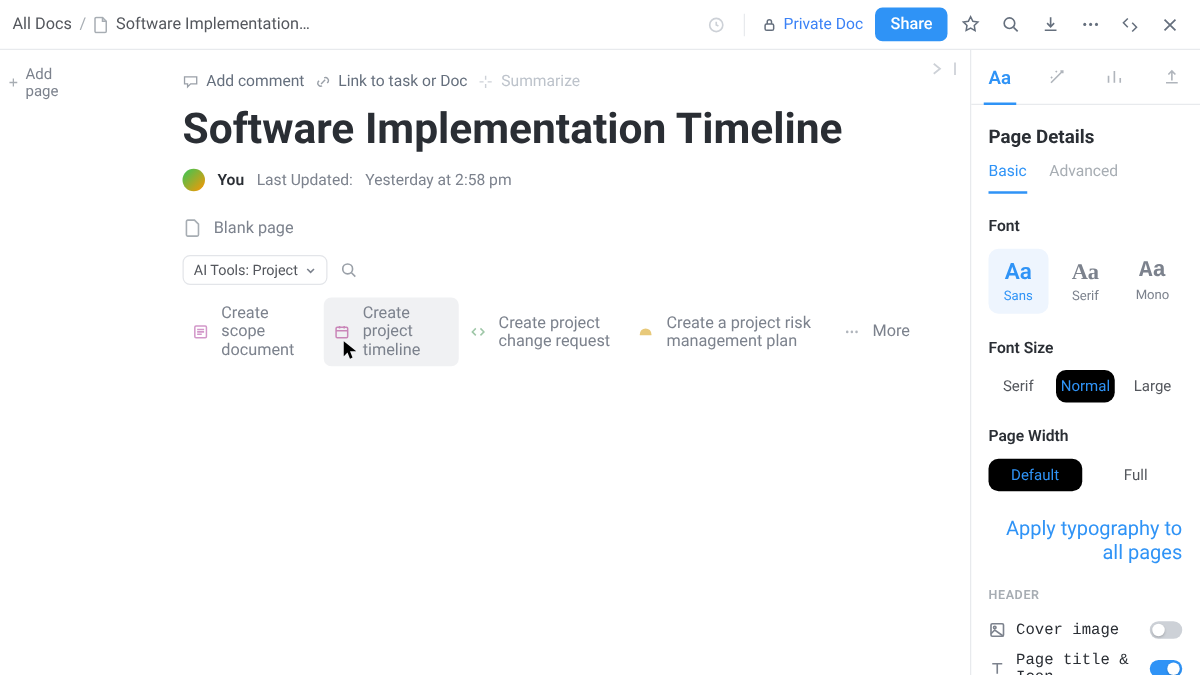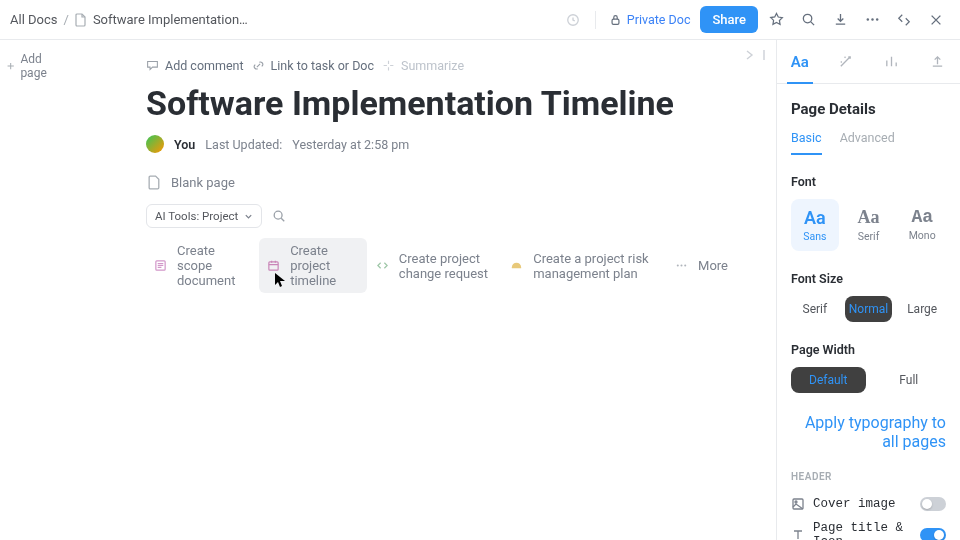--- a/index.html
+++ b/index.html
@@ -58,21 +58,21 @@
 .font-opt { flex: 1; text-align: center; padding: 8px 2px; border-radius: 8px; cursor: pointer; }
 .font-opt.active { background: #eef5fe; }
 .font-opt .Aa { font-size: 18px; font-weight: 600; }
 .font-opt.active .Aa { color: #2f93f6; }
 .font-opt .Aa.serif { font-family: Georgia, serif; color: #7c828d; }
 .font-opt .Aa.mono { font-family: "Courier New", monospace; color: #7c828d; }
 .font-opt .fl { font-size: 10.5px; color: #7c828d; margin-top: 2px; }
 .font-opt.active .fl { color: #2f93f6; }
 .size-row, .width-row { display: flex; gap: 6px; margin-bottom: 20px; }
 .pill { flex: 1; text-align: center; padding: 6px 4px; border-radius: 8px; font-size: 12px; color: #54575d; cursor: pointer; }
-.pill.active { background: #404040; color: #2f93f6; }
+.pill.active { background: #000000; color: #2f93f6; }
 .apply-link { font-size: 16px; color: #2f93f6; text-align: right; cursor: pointer; margin-bottom: 20px; }
 .hdr-label { font-size: 10px; letter-spacing: 0.5px; color: #a7adb3; font-weight: 600; margin-bottom: 10px; }
 .tog-row { display: flex; align-items: center; gap: 8px; padding: 5px 0; font-size: 12.5px; color: #2a2e34; }
 .tog-row .ric { width: 14px; height: 14px; color: #7c828d; flex-shrink: 0; }
 .tog-row .lab { flex: 1; font-family: Liberation Mono, monospace; }
 .toggle { width: 26px; height: 14px; border-radius: 7px; background: #cdd1d7; position: relative; cursor: pointer; flex-shrink: 0; }
 .toggle::after { content: ''; position: absolute; width: 10px; height: 10px; background: #fff; border-radius: 50%; top: 2px; left: 2px; transition: all .15s; box-shadow: 0 1px 2px rgba(0,0,0,.2); }
 .toggle.on { background: #2f93f6; }
 .toggle.on::after { left: 14px; }
 

